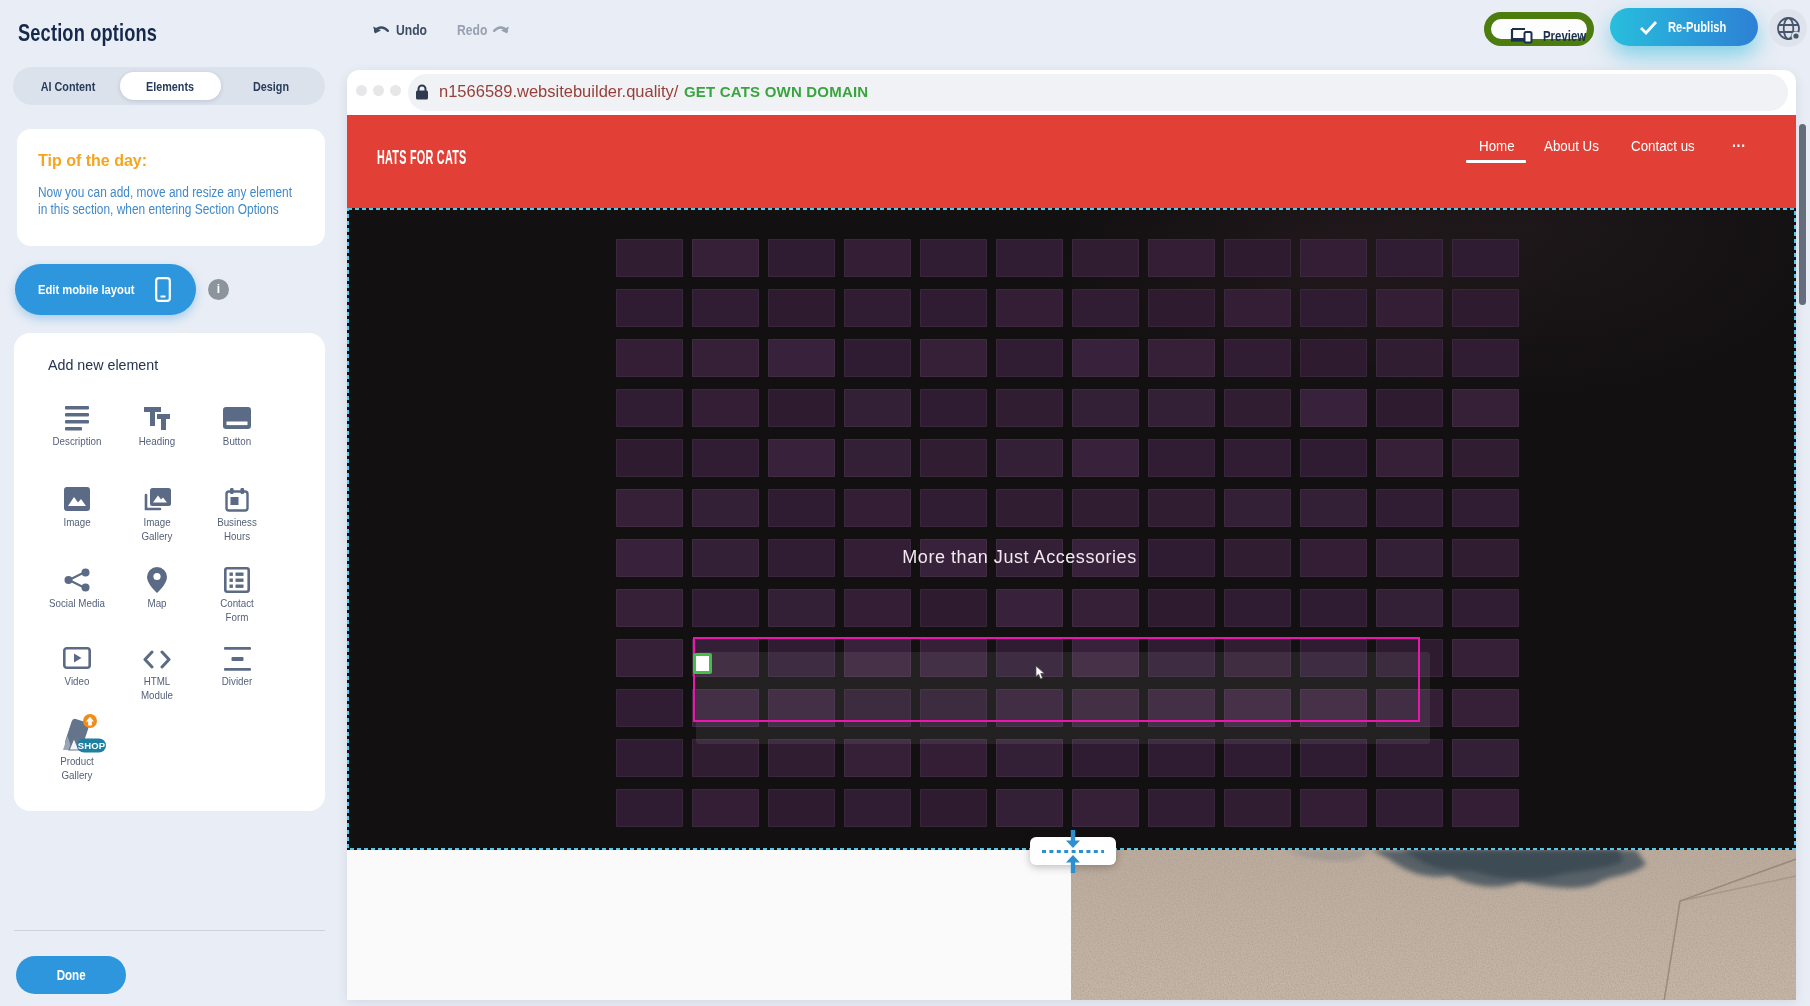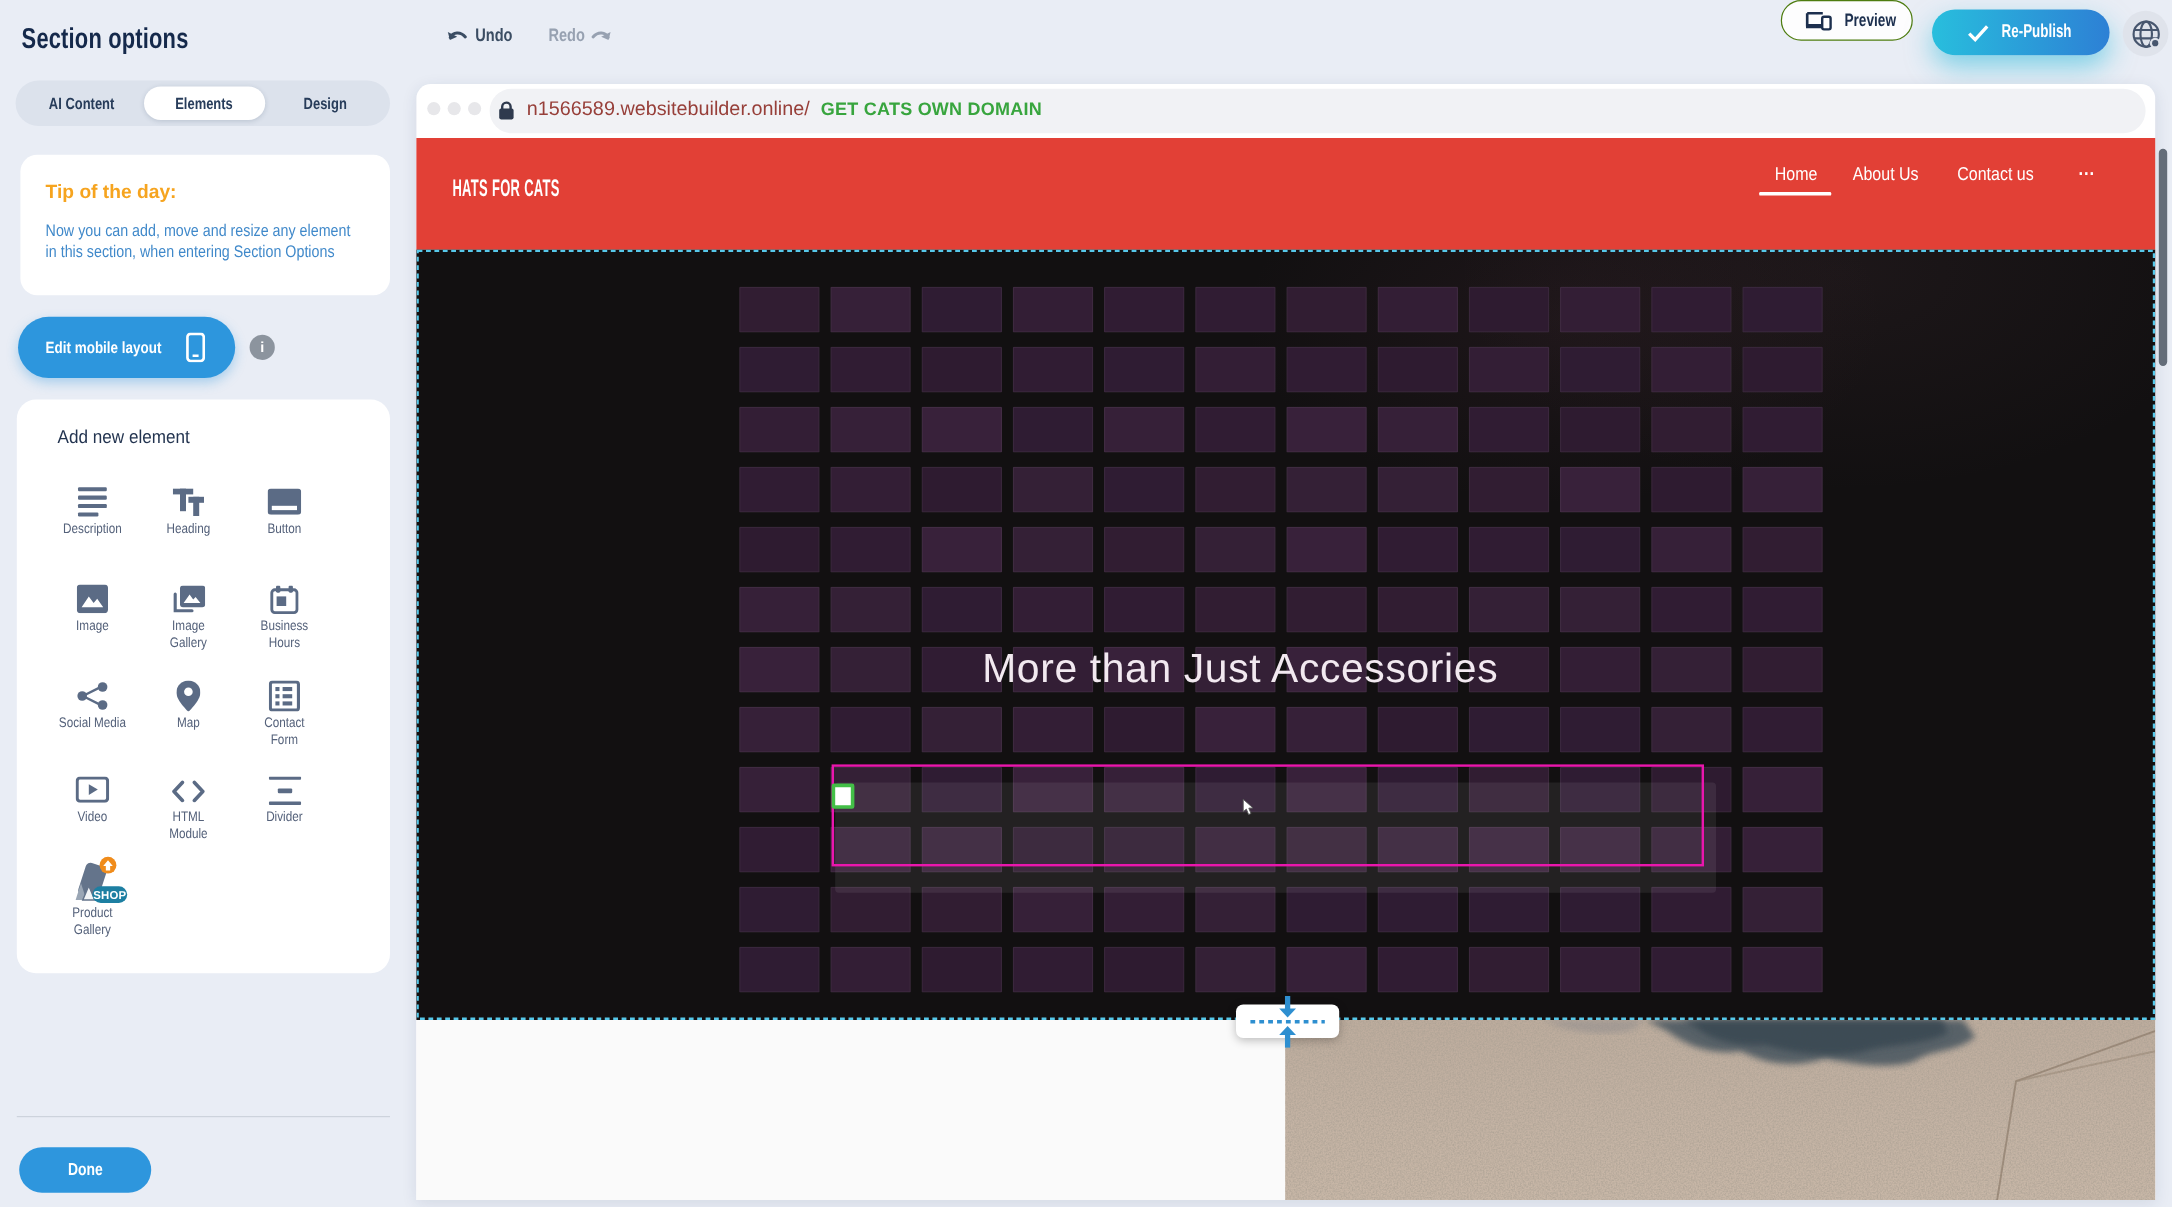--- a/index.html
+++ b/index.html
@@ -2,21 +2,21 @@
 <html><head>
 <meta charset="utf-8">
 <style>
 html,body{margin:0;padding:0;}
 body{width:1810px;height:1006px;background:#e9edf5;font-family:"Liberation Sans",sans-serif;position:relative;overflow:hidden;}
 .abs{position:absolute;}
 
 #title{left:18px;top:19px;font-size:24px;font-weight:bold;color:#15294b;letter-spacing:.2px;transform:scaleX(.76);transform-origin:left center;}
 #undo-t{left:396px;top:21px;font-size:15px;font-weight:bold;color:#3b4d63;transform:scaleX(.81);transform-origin:left center;}
 #redo-t{left:457px;top:21px;font-size:15px;font-weight:bold;color:#97a1b1;transform:scaleX(.81);transform-origin:left center;}
-#btn-preview{left:1484px;top:0;width:110px;height:34px;border-radius:17px;background:#fdfdfe;border:1px solid #4d7c0f;box-sizing:border-box;}
+#btn-preview{left:1484px;top:12px;width:110px;height:34px;border-radius:17px;background:#fdfdfe;border:7px solid #4d7c0f;box-sizing:border-box;}
 #btn-preview span{position:absolute;left:52px;top:8px;font-size:15px;font-weight:bold;color:#1c2f4e;transform:scaleX(.76);transform-origin:left center;}
 #btn-preview svg{position:absolute;left:19px;top:8px;}
 #btn-republish{left:1610px;top:8px;width:148px;height:38px;border-radius:19px;background:linear-gradient(90deg,#28bedd,#2d80d5);box-shadow:0 10px 22px rgba(41,185,219,.55);}
 #btn-republish span{position:absolute;left:58px;top:10px;font-size:15.5px;font-weight:bold;color:#fff;transform:scaleX(.72);transform-origin:left center;}
 #btn-republish svg{position:absolute;left:29px;top:12px;}
 #globe{left:1769px;top:9px;width:38px;height:38px;border-radius:50%;background:#dfe3eb;display:flex;align-items:center;justify-content:center;}
 
 #tabs{left:13px;top:67px;width:312px;height:38px;border-radius:19px;background:#dce2ec;}
 #tab-pill{left:120px;top:72px;width:101px;height:28px;border-radius:14px;background:#fff;box-shadow:0 1px 4px rgba(40,60,90,.18);}
 .tablab{font-size:13.5px;font-weight:bold;color:#273c5a;top:79px;width:110px;text-align:center;transform:scaleX(.8);}
@@ -39,21 +39,21 @@
 #urltxt{left:92px;top:12px;font-size:16.5px;color:#973f39;}
 #domtxt{left:337px;top:13px;font-size:15px;font-weight:bold;color:#38a53e;letter-spacing:.2px;}
 #redhdr{left:0;top:45px;width:1449px;height:93px;background:#e24036;}
 #logo{left:30px;top:31px;font-size:20px;font-weight:bold;color:#fff;letter-spacing:.5px;transform:scaleX(.54);transform-origin:left center;white-space:nowrap;}
 .nav{top:22px;font-size:15.5px;color:#fff;transform:scaleX(.86);transform-origin:left center;white-space:nowrap;}
 #homeline{left:1119px;top:45px;width:60px;height:2.5px;background:#fff;border-radius:1px;transform:none;}
 #hero{left:0;top:138px;width:1449px;height:642px;overflow:hidden;background:radial-gradient(380px 220px at 66% 9%,rgba(110,62,82,.13),rgba(0,0,0,0) 70%),radial-gradient(460px 260px at 82% 3%,rgba(125,82,96,.10),rgba(0,0,0,0) 70%),#121011;}
 #hgrid{position:absolute;left:269px;top:31px;display:grid;grid-template-columns:repeat(12,67px);grid-auto-rows:38px;column-gap:9px;row-gap:12px;}
 .gc{background:#39213b;border:1px solid rgba(255,255,255,.05);box-sizing:border-box;border-radius:1px;}
 #h1box{position:absolute;left:346px;top:135px;width:681px;text-align:center;color:#f7ecf5;font-size:58px;line-height:74px;letter-spacing:.7px;}
-#h2box{position:absolute;left:346px;top:335px;width:681px;text-align:center;color:#f2e9f0;font-size:34px;line-height:28px;letter-spacing:.55px;}
+#h2box{position:absolute;left:332px;top:335px;width:681px;text-align:center;color:#f2e9f0;font-size:18px;line-height:28px;letter-spacing:.55px;}
 #pbox{position:absolute;left:338px;top:449px;width:727px;text-align:center;color:#f2f0f2;font-size:16px;line-height:22px;}
 #pinkbox{position:absolute;left:346px;top:429px;width:727px;height:85px;border:2px solid #ea16ad;box-sizing:border-box;}
 #greenhandle{position:absolute;left:346px;top:445px;width:19px;height:21px;background:#fff;border:3px solid #43bf47;box-sizing:border-box;border-radius:2px;}
 #heroovl{position:absolute;left:349px;top:444px;width:734px;height:92px;background:rgba(255,255,255,.075);border-radius:3px;}
 #btmrow{left:0;top:780px;width:1449px;height:150px;background:#fafafa;}
 #pave{position:absolute;left:724px;top:0;width:725px;height:150px;background:linear-gradient(180deg,#bdac9d 0,#c3b2a3 50%,#c8b7a7 100%);overflow:hidden;}
 #rszpill{left:1030px;top:837px;width:86px;height:28px;border-radius:6px;background:#fff;box-shadow:0 2px 8px rgba(0,0,0,.25);}
 #sbar{left:1799px;top:124px;width:7px;height:181px;border-radius:4px;background:#646d79;}
 </style>
 </head>
@@ -216,21 +216,21 @@
 
 <div id="chrome" class="abs">
   <div class="dot abs" style="left:9px;"></div>
   <div class="dot abs" style="left:26px;"></div>
   <div class="dot abs" style="left:43px;"></div>
   <div id="urlpill" class="abs"></div>
   <svg class="abs" style="left:68px;top:14px" width="14" height="16" viewBox="0 0 14 16">
       <rect x="1" y="6.5" width="12" height="9" rx="1.5" fill="#2f3a4e"></rect>
       <path d="M3.5 7 v-2 a3.5 3.5 0 0 1 7 0 v2" fill="none" stroke="#2f3a4e" stroke-width="2"></path>
     </svg>
-  <div id="urltxt" class="abs">n1566589.websitebuilder.online/</div>
+  <div id="urltxt" class="abs">n1566589.websitebuilder.quality/</div>
   <div id="domtxt" class="abs">GET CATS OWN DOMAIN</div>
   <div id="redhdr" class="abs">
     <div id="logo" class="abs">HATS FOR CATS</div>
     <div class="nav abs" style="left:1132px;">Home</div>
     <div class="nav abs" style="left:1197px;">About Us</div>
     <div class="nav abs" style="left:1284px;">Contact us</div>
     <div class="nav abs" style="left:1385px;font-weight:bold;font-size:16px;">···</div>
     <div id="homeline" class="abs"></div>
   </div>
   <div id="hero" class="abs">

